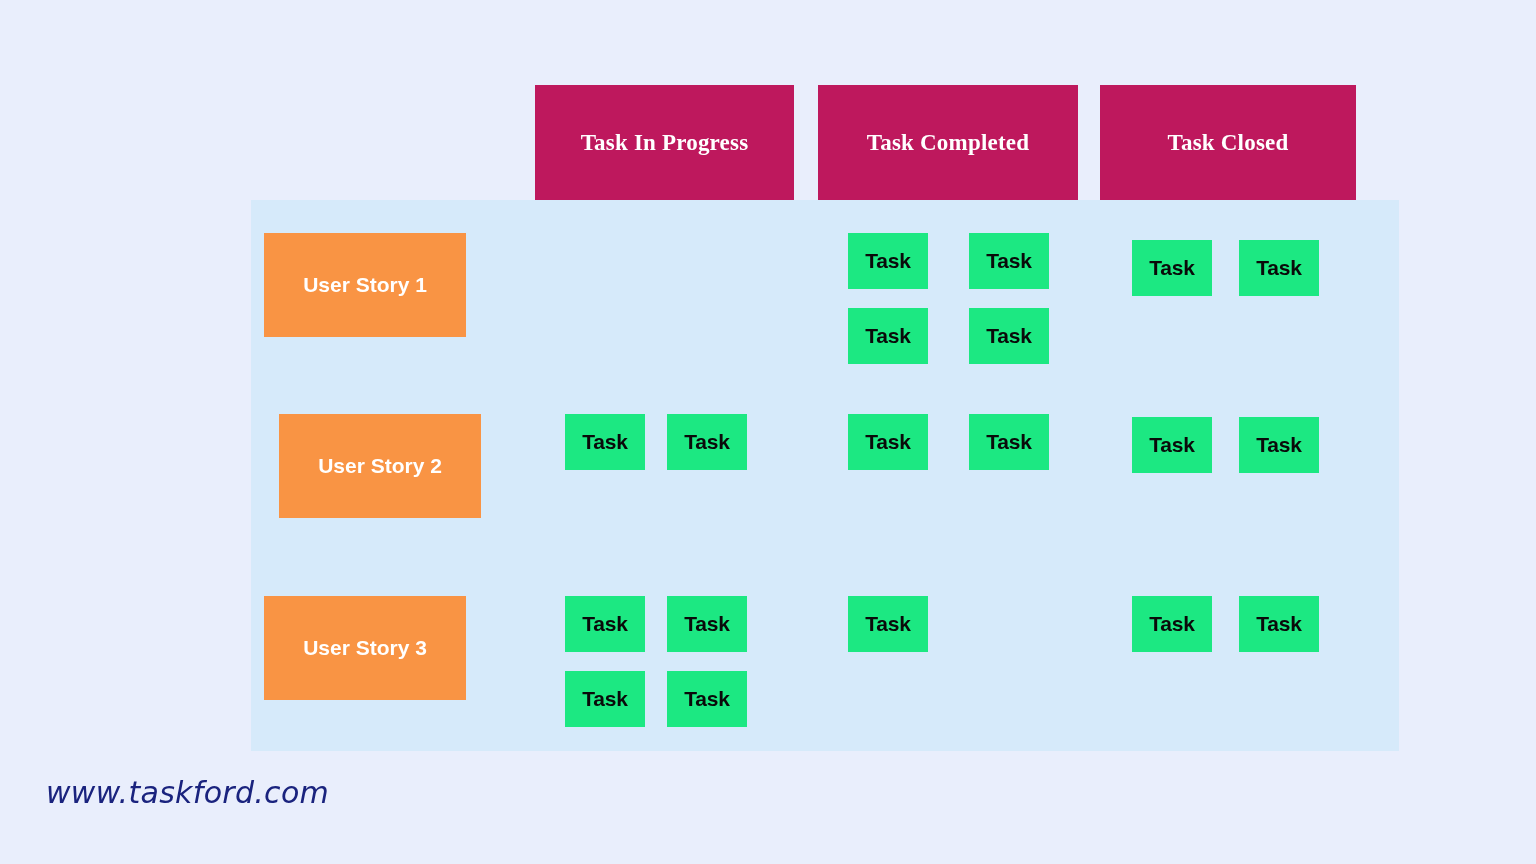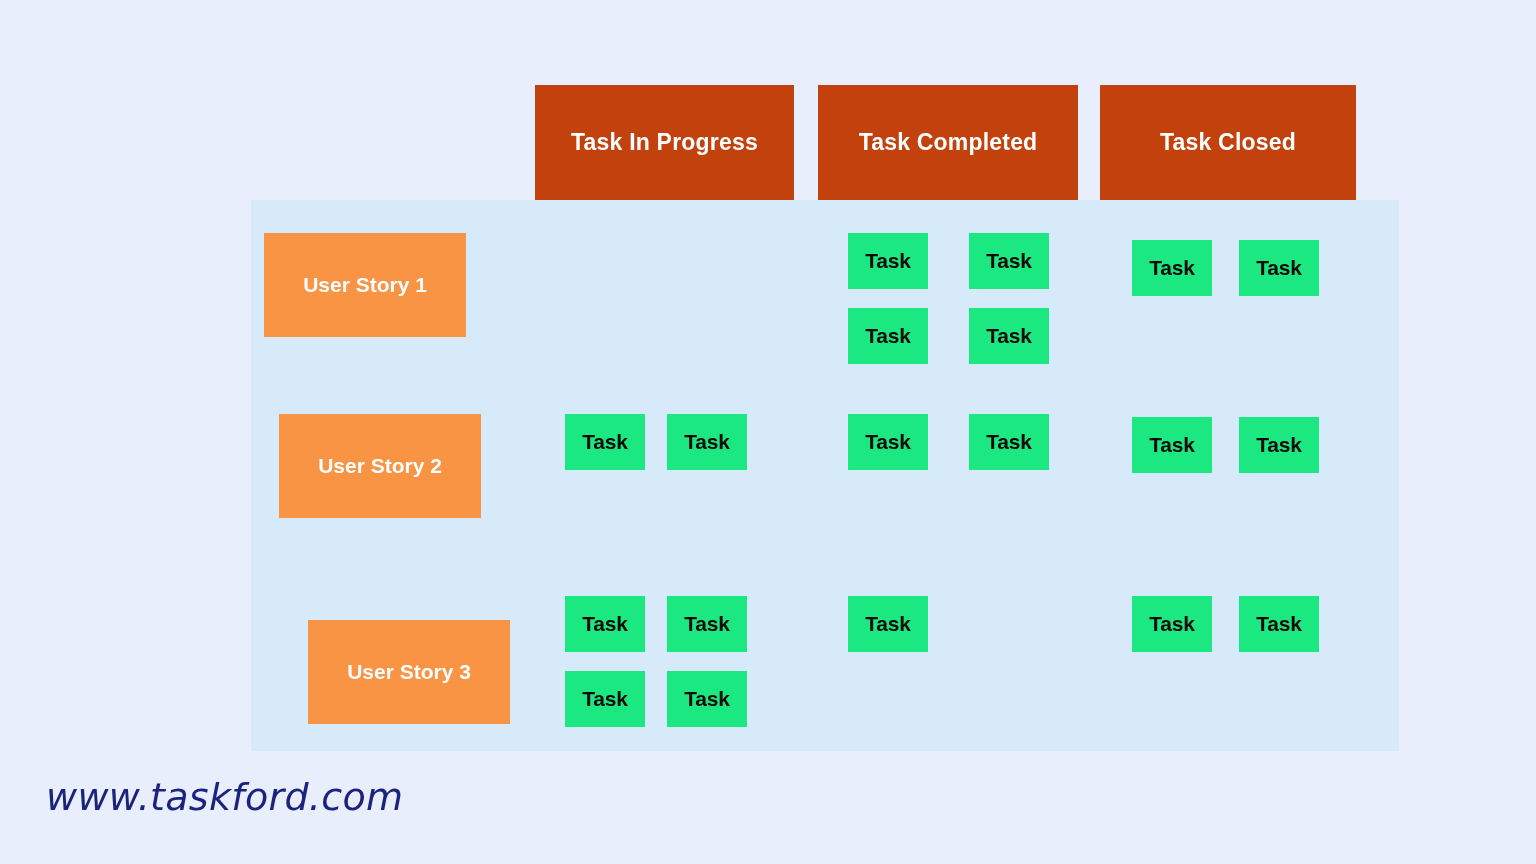--- a/index.html
+++ b/index.html
@@ -27,25 +27,26 @@
   .column {
     position: absolute;
   }
 
   .col-header {
     position: absolute;
     left: 0;
     top: 0;
     width: 100%;
     height: 115px;
-    background: #c2410c;
+    background: #be185d;
     display: flex;
     align-items: center;
     justify-content: center;
     box-sizing: border-box;
+    font-family: Liberation Serif, serif;
   }
   .col-header-title {
     color: #ffffff;
     font-size: 23px;
     font-weight: bold;
     letter-spacing: 0.2px;
     white-space: nowrap;
   }
 
   .col-body {
@@ -102,41 +103,41 @@
     font-weight: bold;
     letter-spacing: -0.2px;
     white-space: nowrap;
   }
 
   
   #watermark {
     position: absolute;
     left: 46px;
     top: 775px;
-    font-size: 38px;
+    font-size: 30px;
     font-style: italic;
     color: #1a237e;
     font-family: "DejaVu Sans", sans-serif;
     letter-spacing: 0.3px;
     white-space: nowrap;
   }
 </style>
 </head>
 <body>
 
 <div id="board">
     <div class="column stories" style="left: 251px; top: 200px; width: 260px; height: 551px;">
       <div class="col-body">
         <div class="story-card" style="top: 33px;">
           <span class="story-label">User Story 1</span>
         </div>
         <div class="story-card" style="top: 214px; margin-left: 15px;">
           <span class="story-label">User Story 2</span>
         </div>
-        <div class="story-card" style="top: 420px; margin-left: 44px;">
+        <div class="story-card" style="top: 396px;">
           <span class="story-label">User Story 3</span>
         </div>
       </div>
     </div>
     <div class="column tasks" style="left: 535px; top: 85px; width: 259px; height: 666px;">
       <div class="col-header">
         <span class="col-header-title">Task In Progress</span>
       </div>
       <div class="col-body">
         <div class="task-card" style="left: 30px; top: 214px;">

